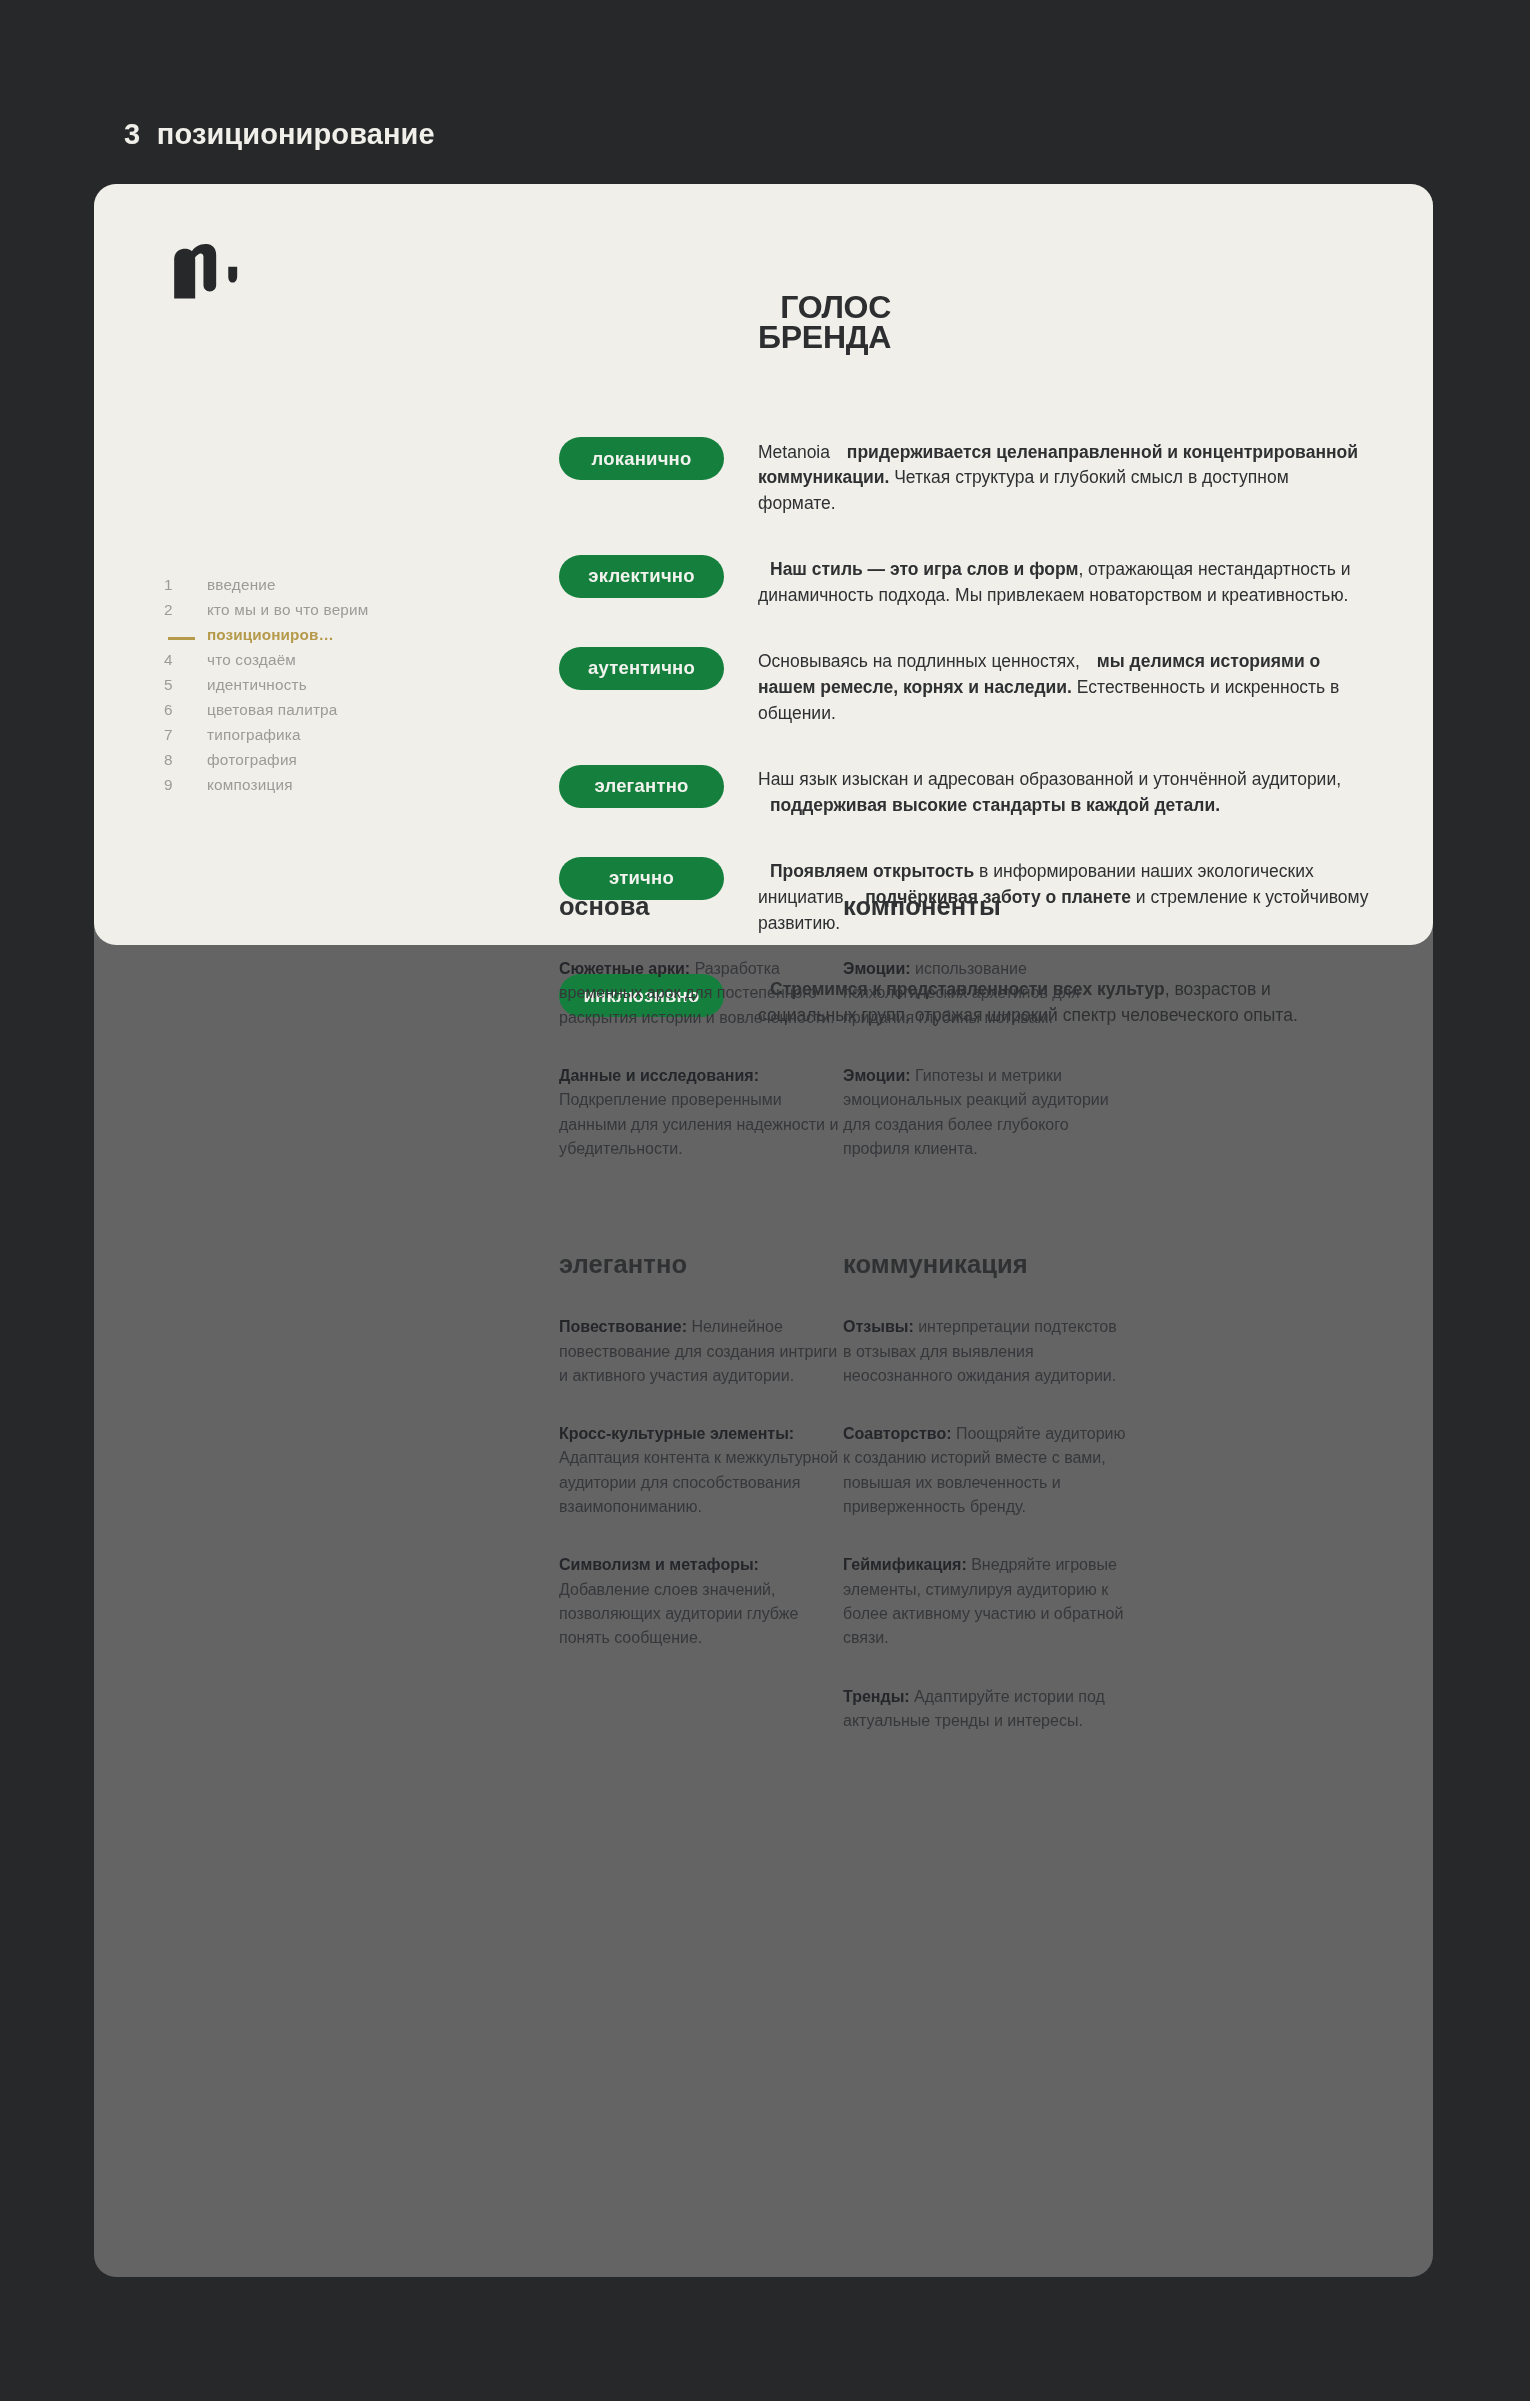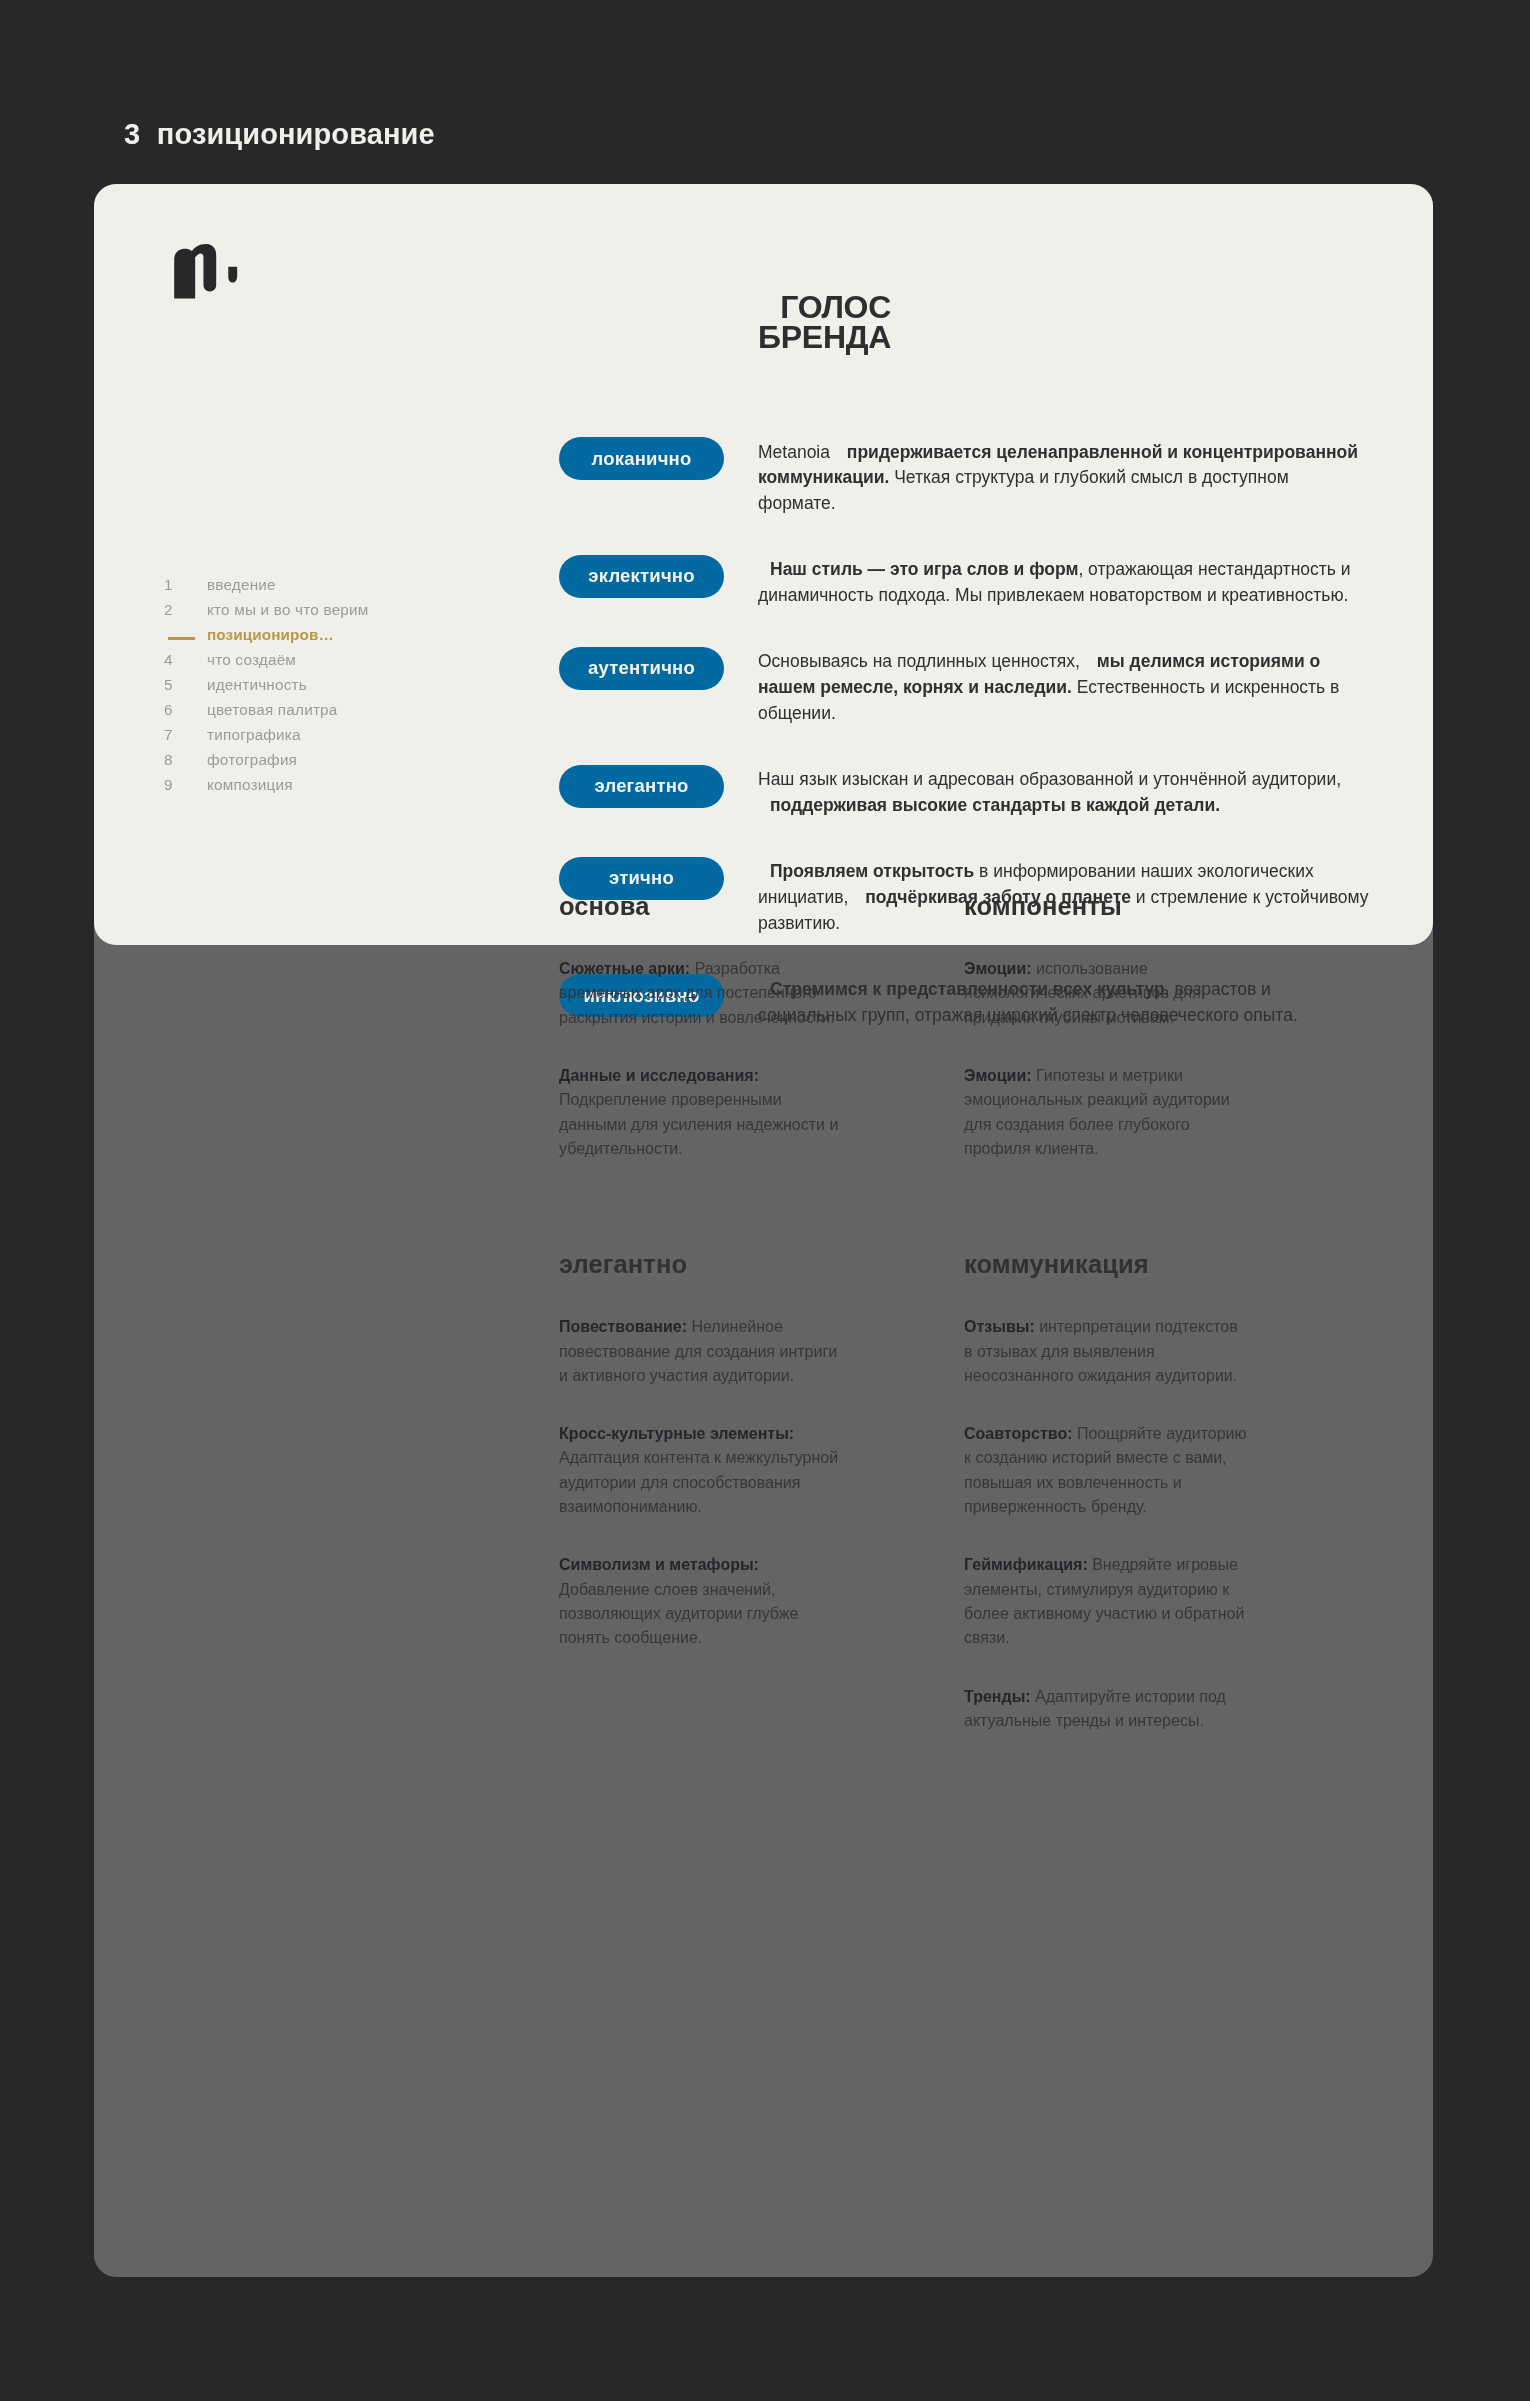--- a/index.html
+++ b/index.html
@@ -139,21 +139,21 @@
     position: relative;
     display: flex;
     align-items: flex-start;
     margin-bottom: 38px;
   }
   .pill {
     flex: 0 0 165px;
     width: 165px;
     height: 43px;
     border-radius: 22px;
-    background: #0369a1;
+    background: #15803d;
     color: #f2f2ee;
     font-size: 18.5px;
     font-weight: 700;
     display: flex;
     align-items: center;
     justify-content: center;
     letter-spacing: 0.2px;
     box-sizing: border-box;
   }
   .tone-body {
@@ -168,21 +168,20 @@
 
   
   .blocks {
     position: absolute;
     left: 465px;
     top: 708px;
     width: 848px;
   }
   .block-grid {
     display: flex;
-    gap: 121px;
     margin-bottom: 89px;
   }
   .block-col { width: 284px; }
   .block-col h3 {
     margin: 0 0 36px 0;
     font-size: 25.5px;
     font-weight: 700;
     color: #2f3132;
     letter-spacing: 0.1px;
   }

